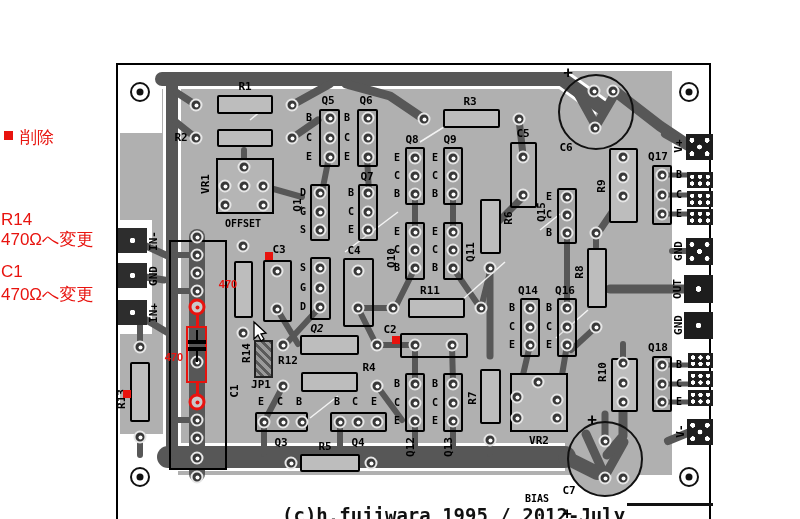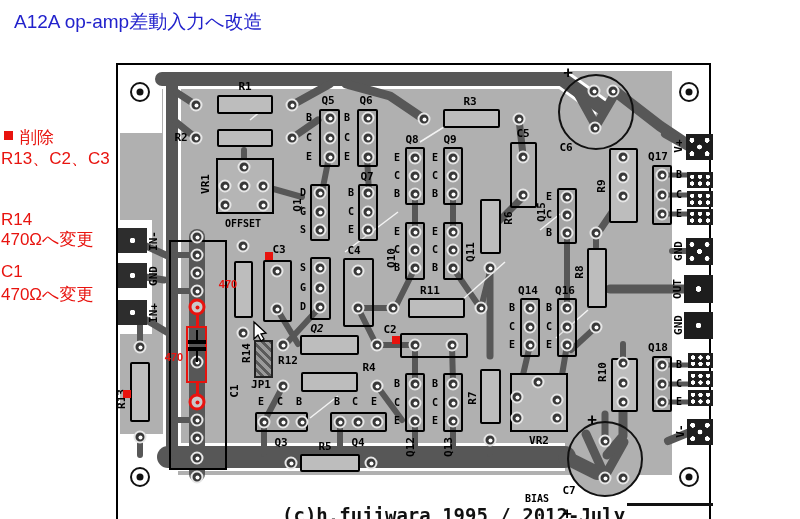--- a/index.html
+++ b/index.html
@@ -71,25 +71,23 @@
             letter-spacing:0.5px;white-space:nowrap;}
   .silk-copy{position:absolute;left:282px;top:504px;font-size:19px;font-weight:700;color:#111;white-space:nowrap;}
   .plus{position:absolute;font-size:16px;font-weight:700;color:#000;transform:translate(-50%,-50%);}
   .silk-line{position:absolute;left:627px;top:503px;width:86px;height:3px;background:#111;}
 </style>
 </head>
 <body>
 
 <div class="page">
 
-  <div class="title">A12A op-amp差動入力へ改造</div>
 
   <div class="redsq" style="left:4px;top:131px;"></div>
   <div class="ann" style="left:20px;top:126px;">削除</div>
-  <div class="ann" style="left:1px;top:147px;">R13、C2、C3</div>
   <div class="ann" style="left:1px;top:210px;">R14</div>
   <div class="ann" style="left:1px;top:228px;">470Ωへ変更</div>
   <div class="ann" style="left:1px;top:262px;">C1</div>
   <div class="ann" style="left:1px;top:283px;">470Ωへ変更</div>
 
   <svg class="copper" width="800" height="519" viewBox="0 0 800 519">
     <rect x="120" y="70" width="552" height="405" fill="#b0b0b0"></rect>
     <rect x="117" y="63" width="596" height="8" fill="#fff"></rect>
     <rect x="117" y="63" width="45" height="70" fill="#fff"></rect>
     <rect x="116" y="220" width="36" height="114" fill="#fff"></rect>

